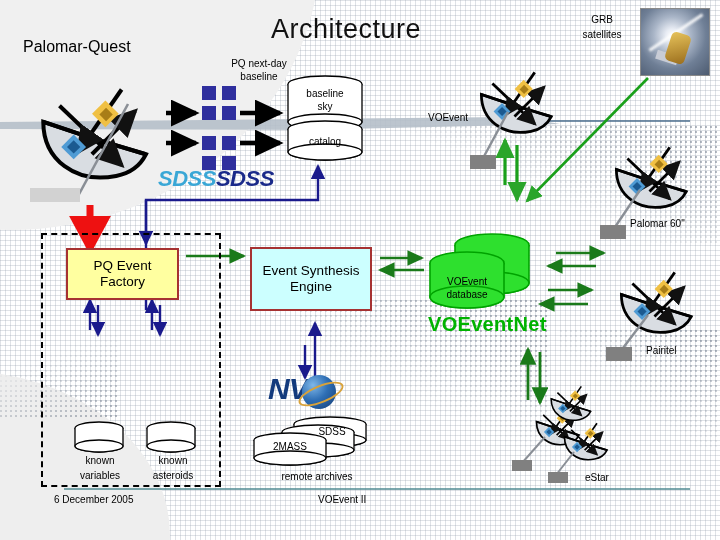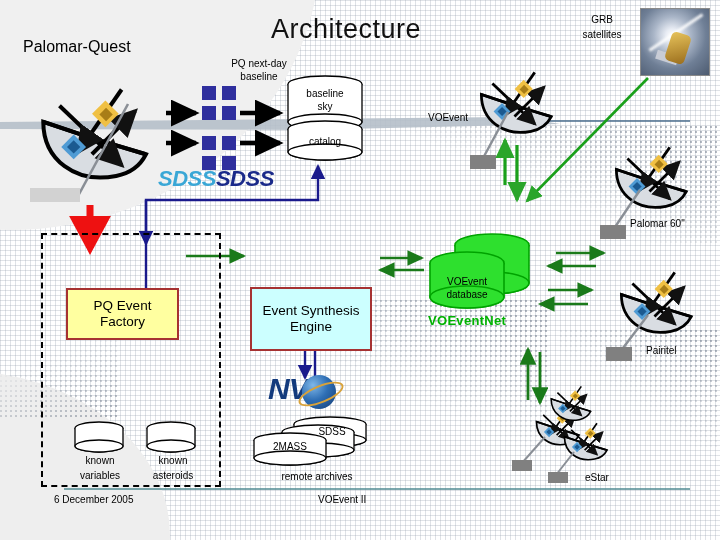--- a/index.html
+++ b/index.html
@@ -61,21 +61,20 @@
   .lbl-sm{font-size:10px;}
   .lbl-c{text-align:center;}
 
   .box{
     position:absolute;z-index:8;
     border:2px solid #a63232;
     display:flex;align-items:center;justify-content:center;
     text-align:center;
     font-size:13.5px;line-height:1.15;color:#000;
     box-sizing:border-box;
-    margin-top:40px;
   }
   .box-yellow{background:#ffffa0;}
   .box-cyan{background:#ccffff;}
 
   .gridsq{position:absolute;background:#2f2f9e;z-index:8;width:14px;height:14px;}
 
   .dashbox{
     position:absolute;z-index:6;
     border:2px dashed #000;
     box-sizing:border-box;
@@ -89,21 +88,21 @@
   }
   .tg-a{color:#3aa7d6;}
   .tg-b{color:#1a2a8a;}
 
   .nvo{position:absolute;z-index:9;font-size:30px;font-weight:bold;font-style:italic;color:#133a7c;letter-spacing:-1px;}
   .nvo-globe{position:absolute;z-index:10;width:34px;height:34px;border-radius:50%;
     background:radial-gradient(circle at 32% 30%, #7fb7e8 0%, #2f6fb5 45%, #123a72 100%);}
   .nvo-ring{position:absolute;z-index:11;width:44px;height:14px;border:2px solid #d8a23a;border-radius:50%;
     transform:rotate(-22deg);}
 
-  .voeventnet{position:absolute;z-index:9;color:#00b200;font-weight:bold;font-size:13px;letter-spacing:0.3px;}
+  .voeventnet{position:absolute;z-index:9;color:#00b200;font-weight:bold;font-size:20px;letter-spacing:0.3px;}
 
   .sat-img{
     position:absolute;z-index:9;
     background:
       radial-gradient(circle at 46% 40%, #ffffff 0%, #e8ecf4 12%, #aab6c8 34%, #6f7f96 62%, #4d5b70 100%);
     border:1px solid #8a8a8a;
   }
   .sat-body{position:absolute;width:20px;height:30px;border-radius:5px;
     background:linear-gradient(150deg,#e8c45c,#9a6d1c);transform:rotate(18deg);}
   .sat-panel{position:absolute;width:22px;height:9px;background:#c8ccd6;transform:rotate(18deg);}

